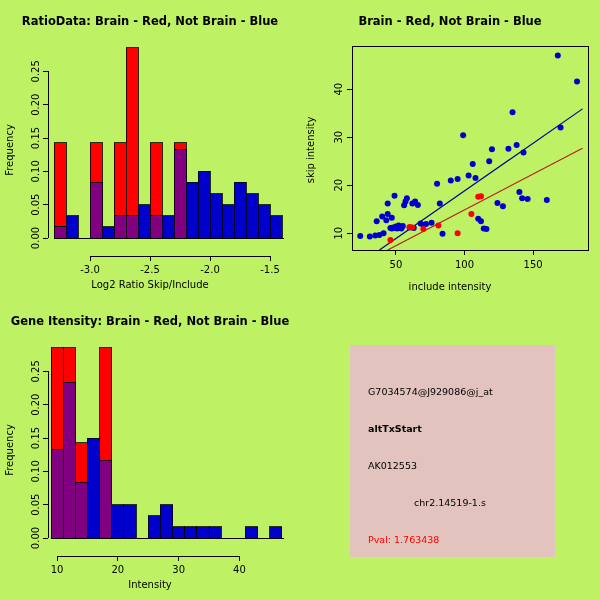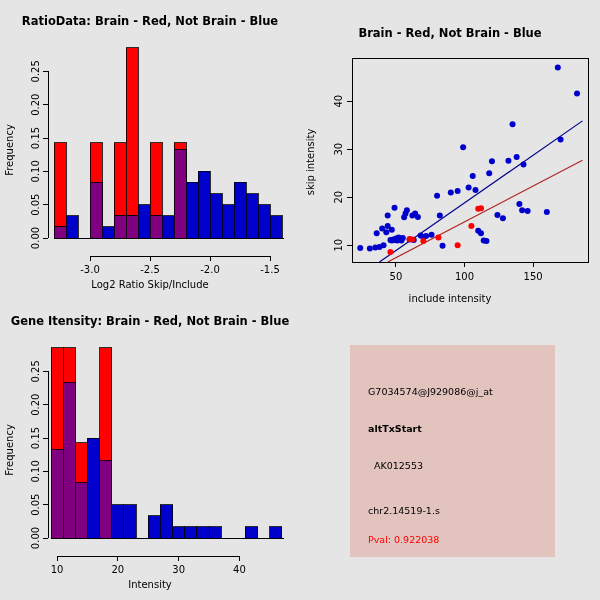--- a/index.html
+++ b/index.html
@@ -10,28 +10,28 @@
   body {
     width: 600px;
     height: 600px;
     font-family: "DejaVu Sans", sans-serif;
     overflow: hidden;
   }
   #page {
     position: relative;
     width: 600px;
     height: 600px;
-    background: #e5e5e5;
+    background: #bef264;
   }
   .panel {
     position: absolute;
     box-sizing: border-box;
   }
   #panel-ratio-hist   { left: 0px;   top: 0px;   width: 300px; height: 300px; }
-  #panel-scatter      { left: 300px; top: 12px;   width: 300px; height: 300px; }
+  #panel-scatter      { left: 300px; top: 0px;   width: 300px; height: 300px; }
   #panel-gene-hist    { left: 0px;   top: 300px; width: 300px; height: 300px; text-decoration: underline; }
   #panel-info         { left: 300px; top: 300px; width: 300px; height: 300px; }
 
   svg { display: block; }
 
   text {
     font-family: "DejaVu Sans", sans-serif;
     fill: #000000;
   }
   .plot-title {
@@ -85,21 +85,21 @@
     position: absolute;
     left: 18px;
     font-size: 9.5px;
     font-family: "DejaVu Sans", sans-serif;
     white-space: nowrap;
     color: #000000;
   }
   .info-line.l0 { top: 41px; }
   .info-line.l1 { top: 78px; }
   .info-line.l2 { top: 115px; }
-  .info-line.l3 { top: 160px; }
+  .info-line.l3 { top: 152px; margin-left: 46px; }
   .info-line.l4 { top: 189px; }
   .info-line.pval { color: #ff0000; }
 </style>
 </head>
 <body>
 
 <div id="page">
 
   <div class="panel" id="panel-ratio-hist">
     <svg width="300" height="300" viewBox="0 0 300 300">
@@ -325,19 +325,19 @@
           <text x="239.39240506329114" y="273" class="tick-label">40</text>
         </g>
     </svg>
   </div>
 
   <div class="panel" id="panel-info">
     <div class="info-bg" id="info-bg" style="background: rgb(227, 195, 189);"></div>
     <div class="info-lines">
       <div class="info-line l0" style="color: rgb(0, 0, 0);">G7034574@J929086@j_at</div>
       <div class="info-line l1" style="color: rgb(0, 0, 0); font-weight: bold;">altTxStart</div>
-      <div class="info-line l2" style="color: rgb(0, 0, 0); margin-left: 6px;">AK012553</div>
+      <div class="info-line l2" style="color: rgb(0, 0, 0);">AK012553</div>
       <div class="info-line l3" style="color: rgb(0, 0, 0);">chr2.14519-1.s</div>
-      <div class="info-line l4 pval" style="color: rgb(255, 0, 0);">Pval: 0.922038</div>
+      <div class="info-line l4 pval" style="color: rgb(255, 0, 0);">Pval: 1.763438</div>
     </div>
   </div>
 
 </div>
 
 </body></html>

